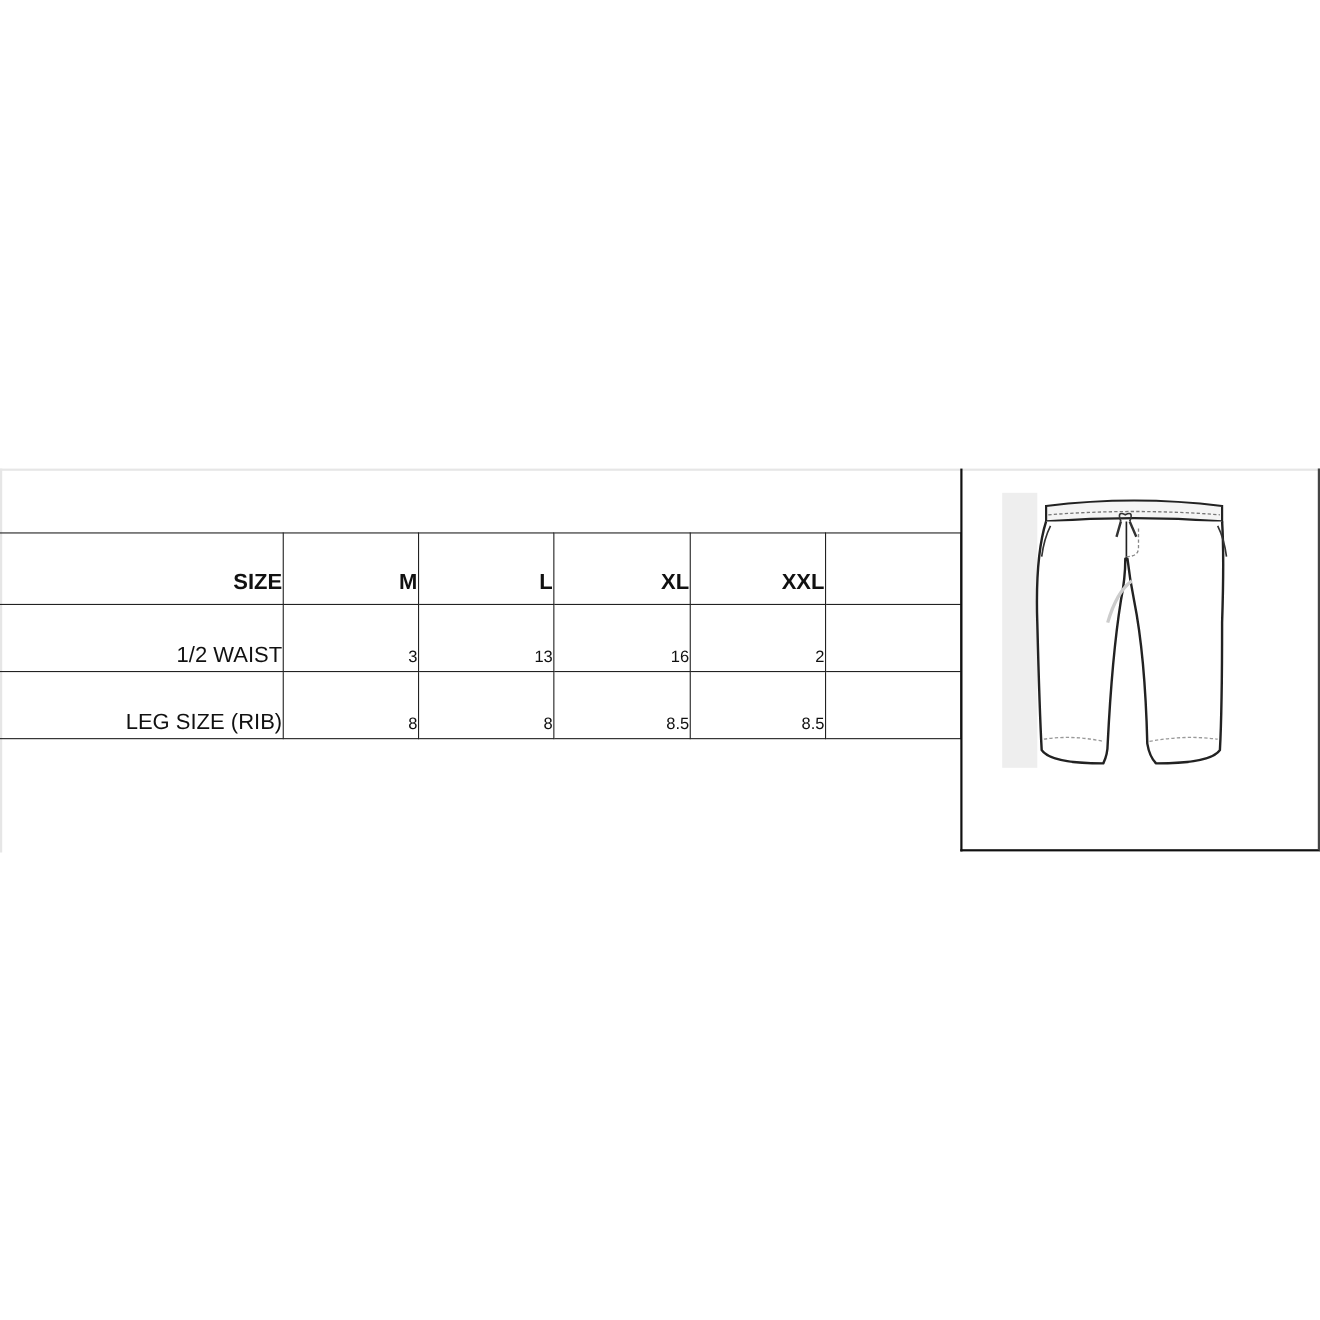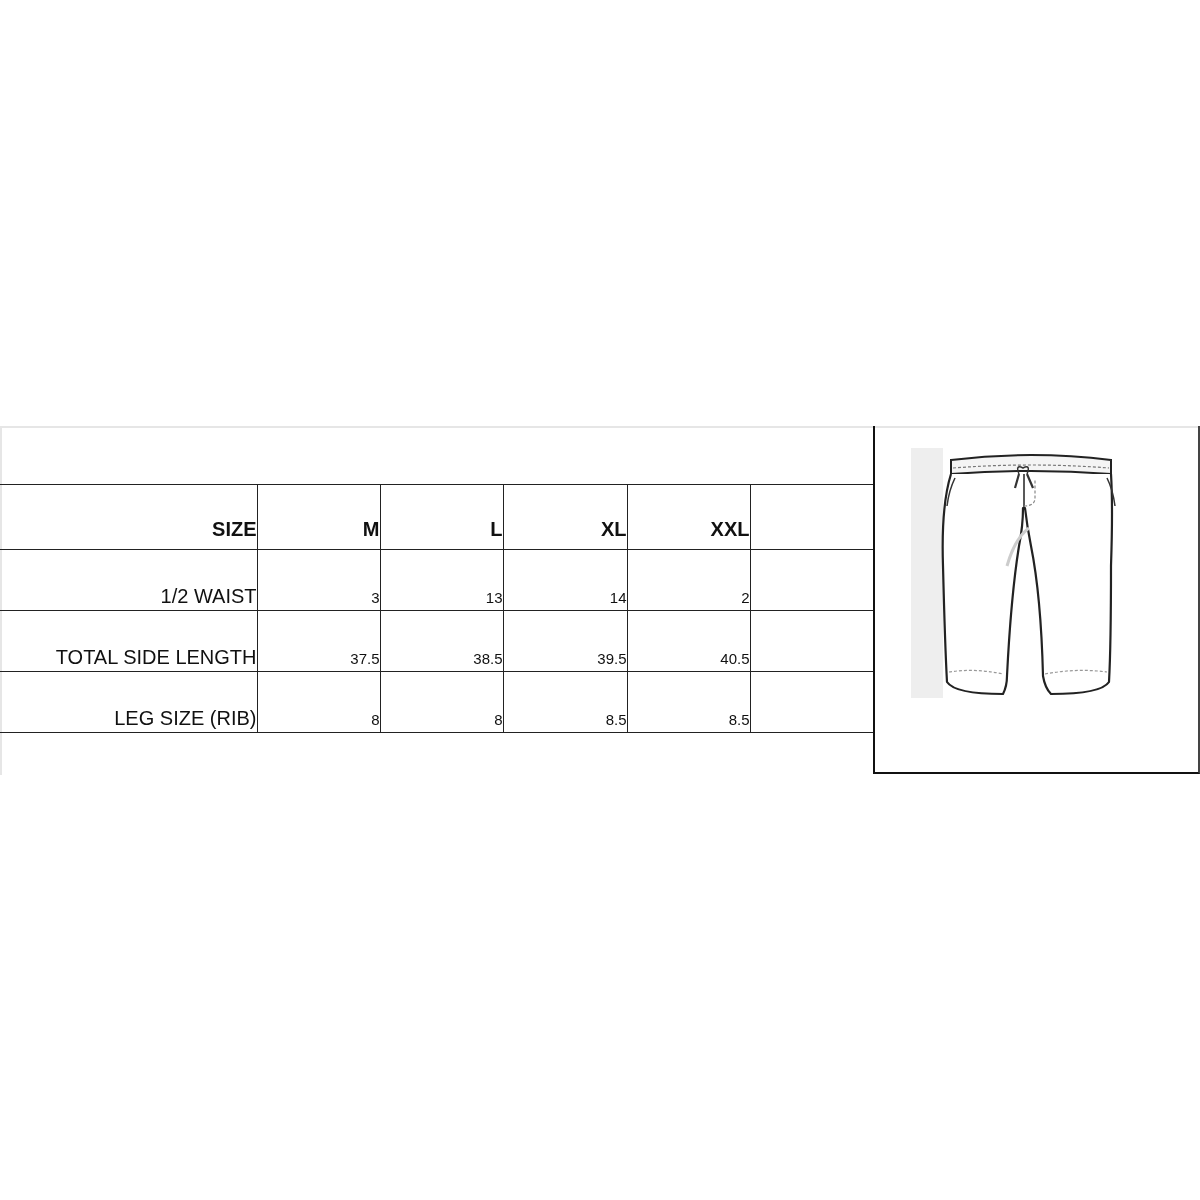--- a/index.html
+++ b/index.html
@@ -42,30 +42,22 @@
       <td class="hdr">M</td>
       <td class="hdr">L</td>
       <td class="hdr">XL</td>
       <td class="hdr">XXL</td>
       <td class="hdr"></td>
     </tr>
     <tr>
       <td class="lbl">1/2 WAIST</td>
       <td class="val">3</td>
       <td class="val">13</td>
-      <td class="val">14</td>
+      <td class="val">16</td>
       <td class="val">2</td>
-      <td class="val"></td>
-    </tr>
-    <tr>
-      <td class="lbl">TOTAL SIDE LENGTH</td>
-      <td class="val">37.5</td>
-      <td class="val">38.5</td>
-      <td class="val">39.5</td>
-      <td class="val">40.5</td>
       <td class="val"></td>
     </tr>
     <tr>
       <td class="lbl">LEG SIZE (RIB)</td>
       <td class="val">8</td>
       <td class="val">8</td>
       <td class="val">8.5</td>
       <td class="val">8.5</td>
       <td class="val"></td>
     </tr>

